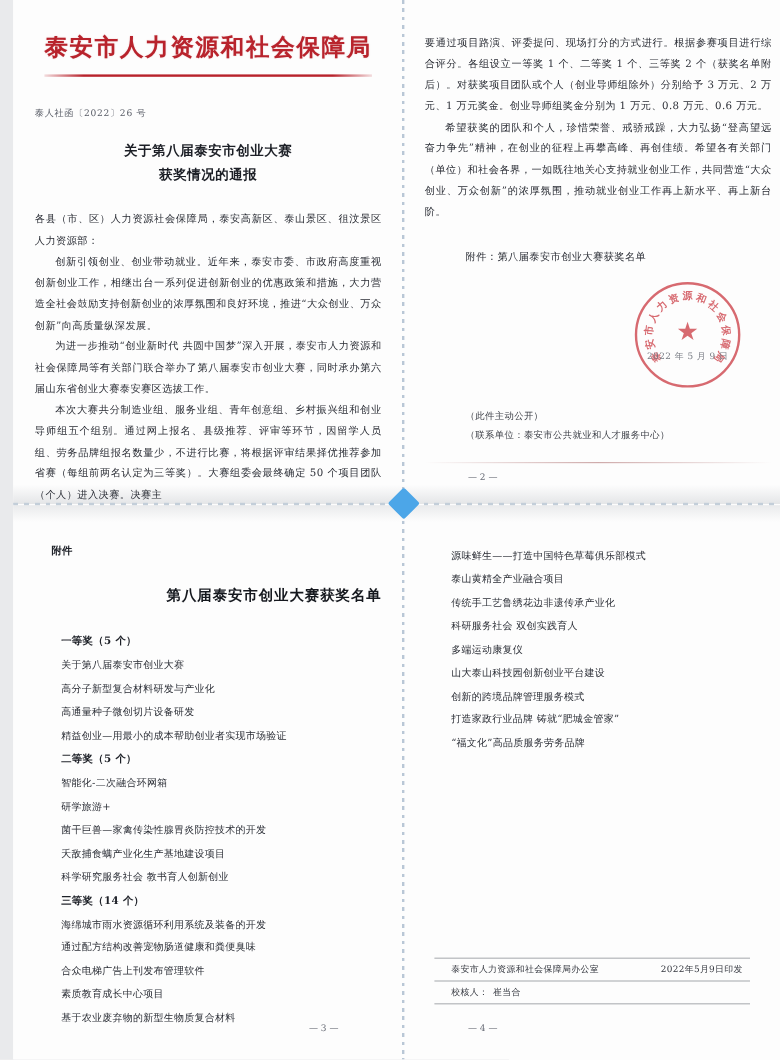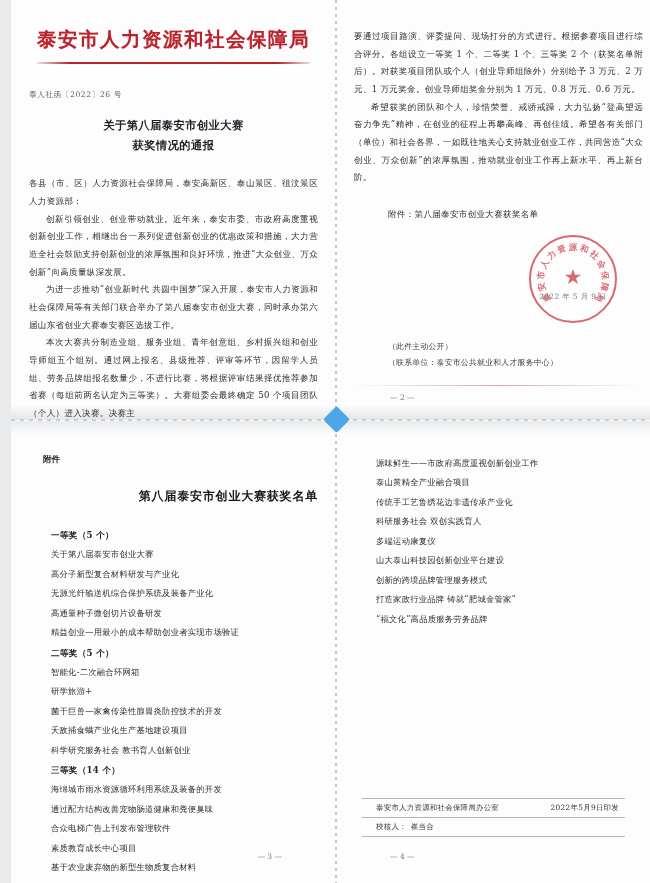--- a/index.html
+++ b/index.html
@@ -320,21 +320,20 @@
     <div class="page">
       <div class="page-inner">
         <div class="attach-label">附件</div>
         <div class="attach-title">第八届泰安市创业大赛获奖名单</div>
 
         <div class="award-list">
 
           <div class="award-group-head">一等奖（5 个）</div>
           <div class="award-item">关于第八届泰安市创业大赛</div>
           <div class="award-item">高分子新型复合材料研发与产业化</div>
-          <div class="award-item">无源光纤输送机综合保护系统及装备产业化</div>
           <div class="award-item">高通量种子微创切片设备研发</div>
           <div class="award-item">精益创业—用最小的成本帮助创业者实现市场验证</div>
 
           <div class="award-group-head">二等奖（5 个）</div>
           <div class="award-item">智能化-二次融合环网箱</div>
           <div class="award-item">研学旅游+</div>
           <div class="award-item">菌干巨兽—家禽传染性腺胃炎防控技术的开发</div>
           <div class="award-item">夭敌捕食螨产业化生产基地建设项目</div>
           <div class="award-item">科学研究服务社会 教书育人创新创业</div>
 
@@ -348,21 +347,21 @@
 
         <div style="position:absolute; left:18px; right:18px; bottom:22px;">
           <div class="pagenum right">— 3 —</div>
         </div>
       </div>
     </div>
 
     <div class="page">
       <div class="page-inner">
         <div class="p4-list">
-          <div class="award-item">源味鲜生——市政府高度重视创新创业工作</div>
+          <div class="award-item">源味鲜生——打造中国特色草莓俱乐部模式</div>
           <div class="award-item">泰山黄精全产业融合项目</div>
           <div class="award-item">传统手工艺鲁绣花边非遗传承产业化</div>
           <div class="award-item">科研服务社会 双创实践育人</div>
           <div class="award-item">多端运动康复仪</div>
           <div class="award-item">山大泰山科技园创新创业平台建设</div>
           <div class="award-item">创新的跨境品牌管理服务模式</div>
           <div class="award-item">打造家政行业品牌 铸就“肥城金管家”</div>
           <div class="award-item">“福文化”高品质服务劳务品牌</div>
         </div>
 

